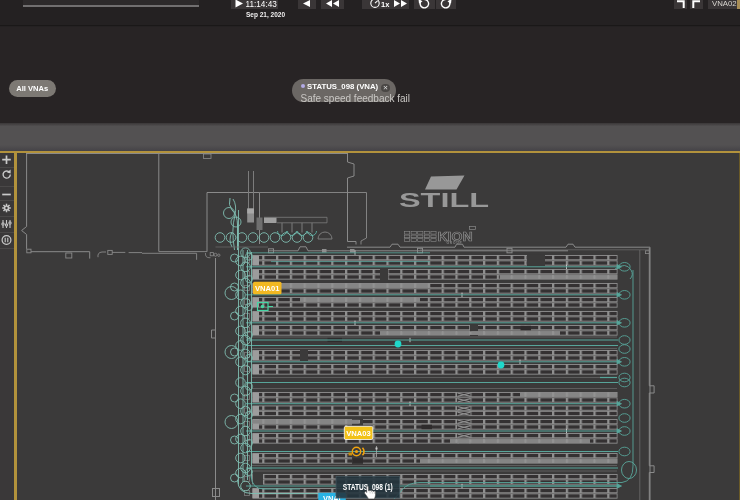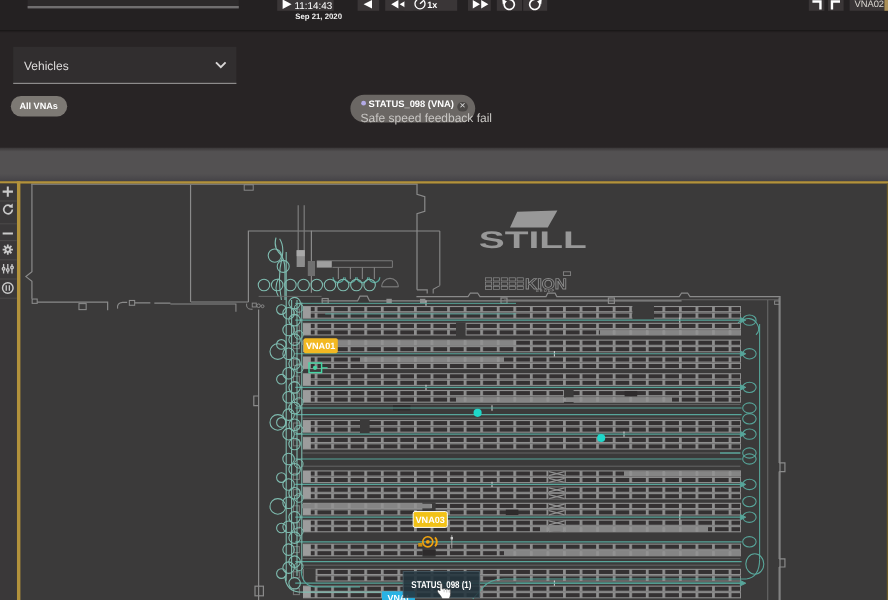--- a/index.html
+++ b/index.html
@@ -36,21 +36,21 @@
 <div class="tbtn" style="left:298px;width:18px">
     <svg width="18" height="9" viewBox="0 0 18 9">
       <path d="M 12,0 L 5,3.5 L 12,7 Z" fill="#fff"></path>
     </svg>
   </div>
 <div class="tbtn" style="left:321px;width:23px">
     <svg width="23" height="9" viewBox="0 0 23 9">
       <path d="M 11,0 L 5,3.5 L 11,7 Z M 18,0 L 12,3.5 L 18,7 Z" fill="#fff"></path>
     </svg>
   </div>
-<div class="tbtn" style="left:337px;width:44px">
+<div class="tbtn" style="left:362px;width:44px">
     <svg width="42" height="9" viewBox="0 0 42 9">
       <circle cx="13" cy="3.2" r="4.2" fill="none" stroke="#fff" stroke-width="1.1"></circle>
       <path d="M 13,3.2 L 15.5,0.8" stroke="#fff" stroke-width="1.1"></path>
       <text x="19" y="6.6" font-family="Liberation Sans, sans-serif" font-size="7.5" font-weight="bold" fill="#fff">1x</text>
     </svg>
   </div>
 <div class="tbtn" style="left:390px;width:19px">
     <svg width="19" height="9" viewBox="0 0 19 9">
       <path d="M 4,0 L 10,3.5 L 4,7 Z M 11,0 L 17,3.5 L 11,7 Z" fill="#fff"></path>
     </svg>
@@ -74,26 +74,20 @@
   </div>
 <div class="tbtn" style="left:690px;width:13px">
     <svg width="13" height="10" viewBox="0 0 13 10">
       <path d="M 10,1.2 H 3.3 V 8" fill="none" stroke="#fff" stroke-width="2"></path>
     </svg>
   </div>
 <div class="vna02">VNA02</div>
 <div class="goldtab"></div>
 <div class="datetxt">Sep 21, 2020</div>
 <div class="filters">
-  <div class="fbox" style="left:10.5px;width:186.5px;">
-      <span style="position:absolute;left:9.5px;top:11px">Vehicles</span>
-    <svg style="position:absolute;right:8px;top:12px" width="10" height="7">
-        <path d="M 1,1 L 5,5 L 9,1" fill="none" stroke="#d8d6d6" stroke-width="1.6"></path>
-      </svg>
-  </div>
   <div class="chip" style="left:9px;top:53px;width:46.5px;height:16.5px;">All VNAs</div>
   <div class="tag">
     <div class="l1"><span class="dot"></span>STATUS_098 (VNA)<span class="xcirc">✕</span></div>
     <div class="l2">Safe speed feedback fail</div>
   </div>
 </div>
 <div class="greystrip"></div>
 <div class="maparea"></div>
 <svg width="740" height="350" viewBox="0 150 740 350" style="position:absolute;left:0;top:150px" shape-rendering="auto">
     <defs>

